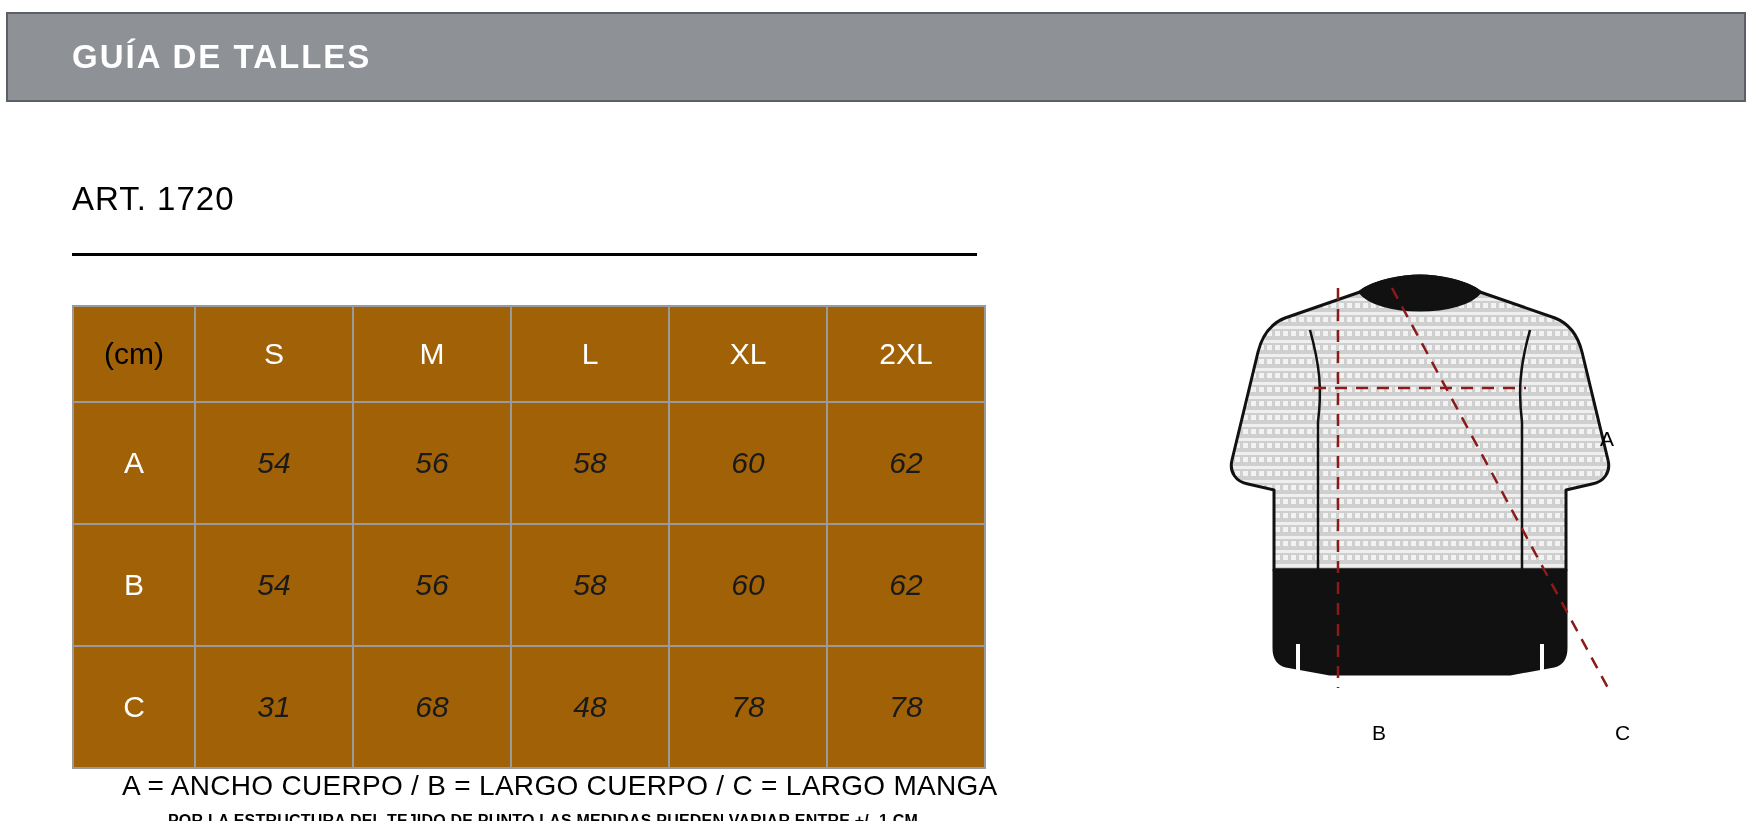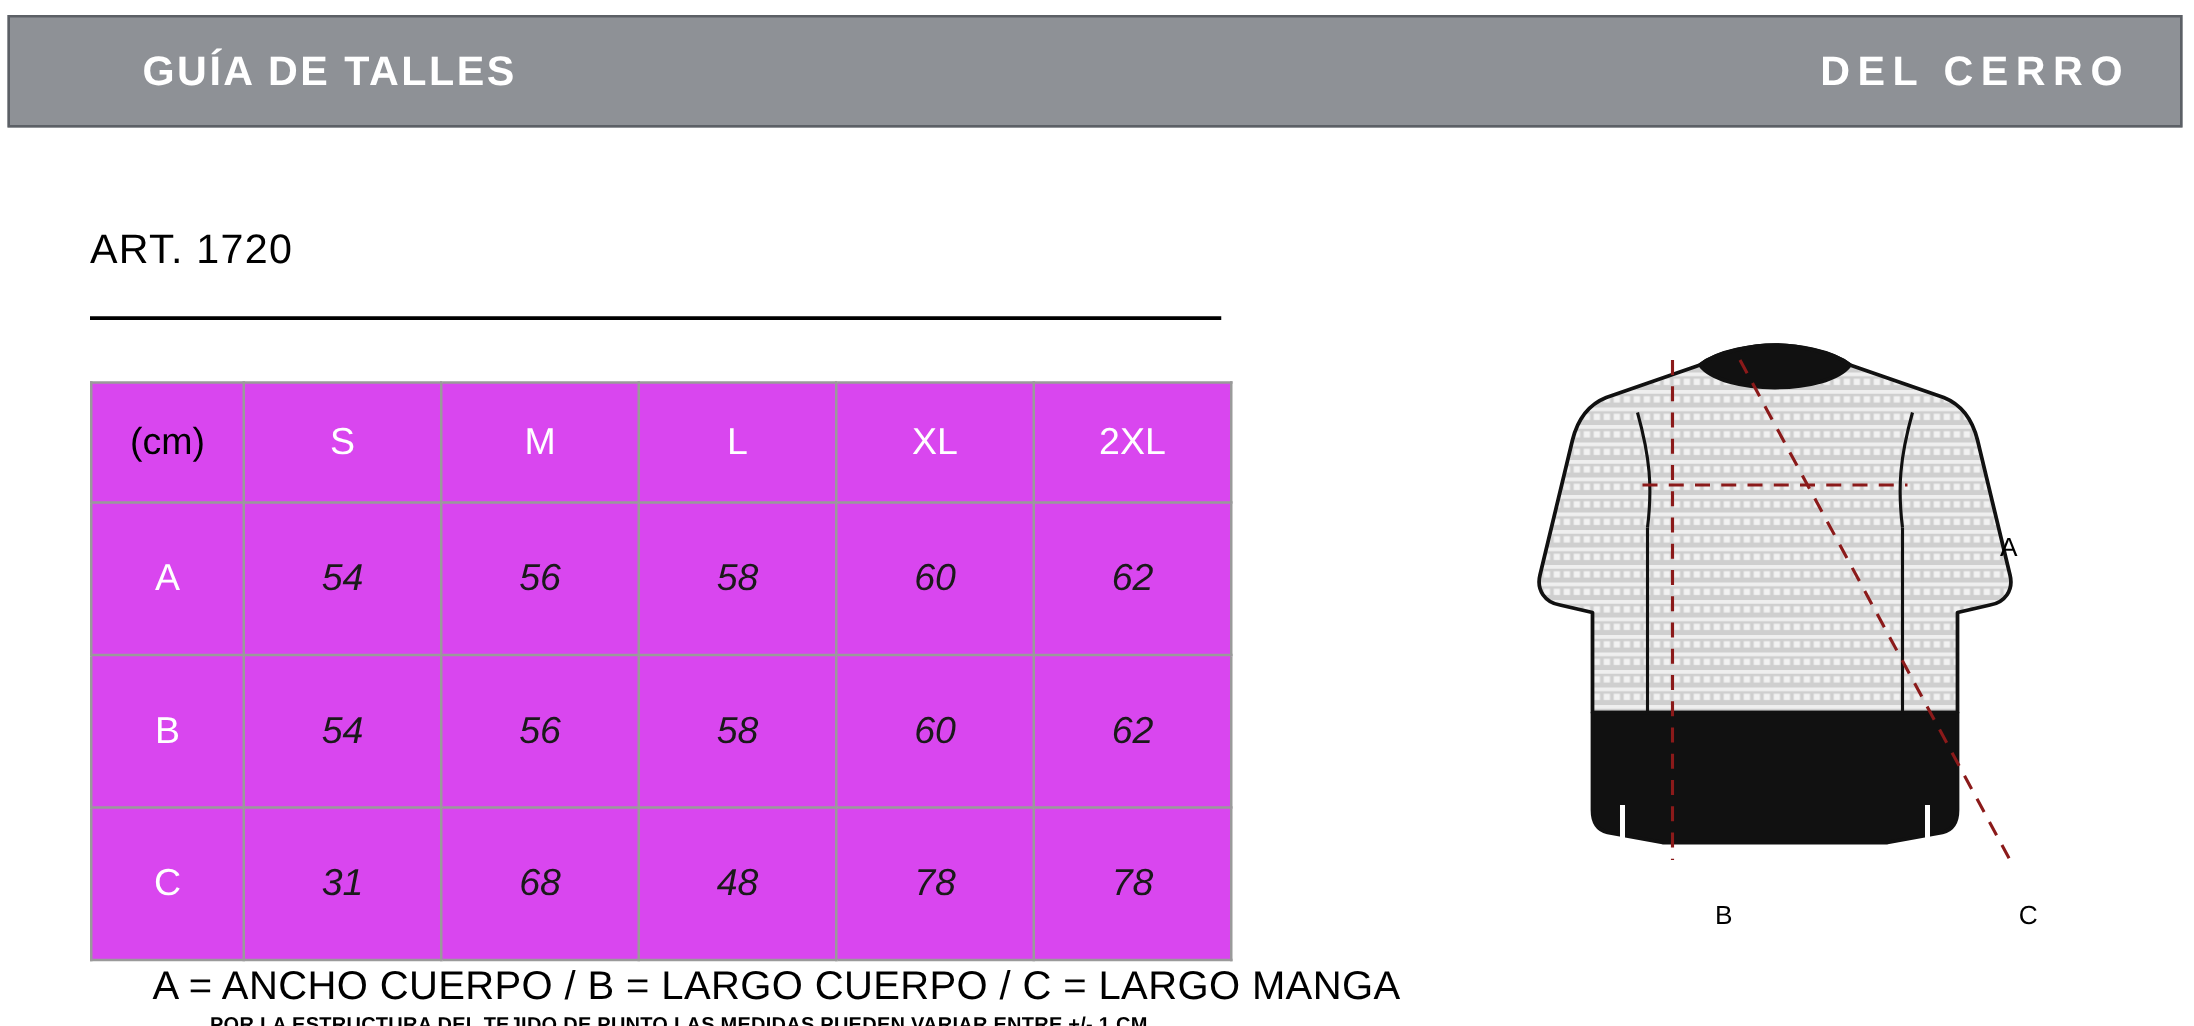--- a/index.html
+++ b/index.html
@@ -22,21 +22,20 @@
     left: 6px;
     top: 12px;
     width: 1740px;
     height: 90px;
     background: #8e9196;
     border: 2px solid #5c6066;
     box-sizing: border-box;
     display: flex;
     align-items: center;
     justify-content: space-between;
-    padding-left: 42px;
   }
   .header-title {
     color: #ffffff;
     font-size: 33px;
     font-weight: bold;
     letter-spacing: 2px;
     margin-left: 64px;
   }
   .brand {
     color: #ffffff;
@@ -71,21 +70,21 @@
   }
   table.size-table {
     border-collapse: collapse;
     table-layout: fixed;
   }
   table.size-table td {
     border: 2px solid #9a9a9a;
     text-align: center;
     vertical-align: middle;
     font-size: 30px;
-    background: #d946ef;
+    background: #a16207;
   }
   
   .col-label { width: 122px; }
   .col-size  { width: 158px; }
 
   td.corner {
     border: none;
     background: transparent;
     font-size: 22px;
     height: 92px;
@@ -109,21 +108,21 @@
     font-size: 30px;
     color: #1a1a1a;
     font-style: italic;
   }
 
   
   .legend-main {
     position: absolute;
     left: 122px;
     top: 770px;
-    font-size: 32px;
+    font-size: 28px;
     letter-spacing: 0.3px;
   }
   .legend-note {
     position: absolute;
     left: 168px;
     top: 812px;
     font-size: 16px;
     font-weight: bold;
     letter-spacing: 0.2px;
   }
@@ -143,21 +142,20 @@
   }
   .lbl-a { left: 1600px; top: 427px; }
   .lbl-b { left: 1372px; top: 721px; }
   .lbl-c { left: 1615px; top: 721px; }
 </style>
 </head>
 <body>
 
 <div class="header-bar">
   <div class="header-title">GUÍA DE TALLES</div>
-  <div class="brand">DEL CERRO</div>
 </div>
 
 <div class="art-title">ART. 1720</div>
 <div class="art-rule"></div>
 
 <div class="table-wrap">
   <table class="size-table">
     <colgroup>
       <col class="col-label">
       <col class="col-size">

